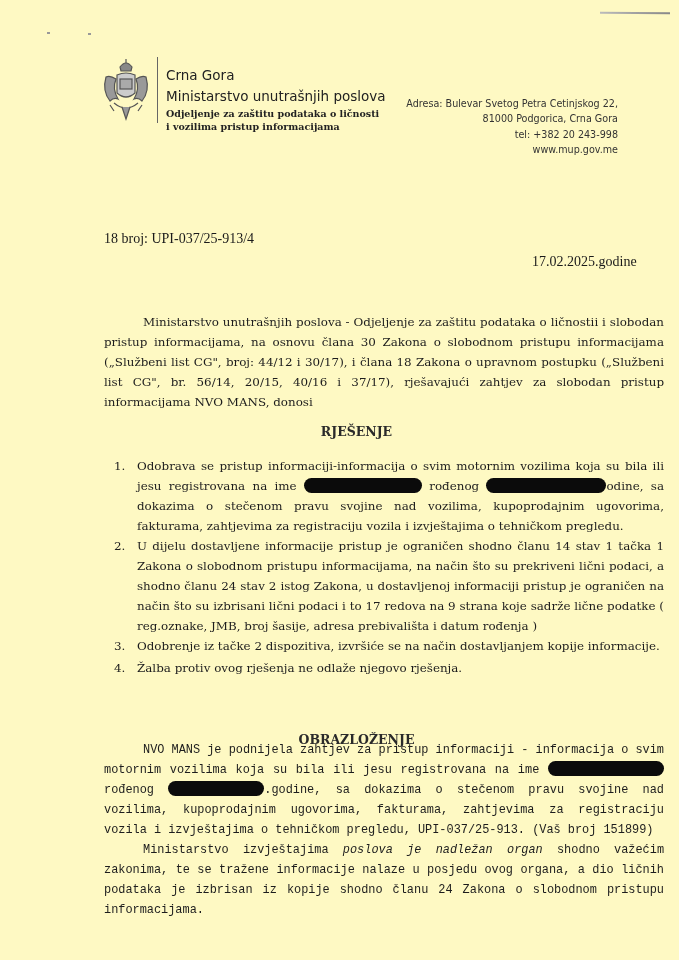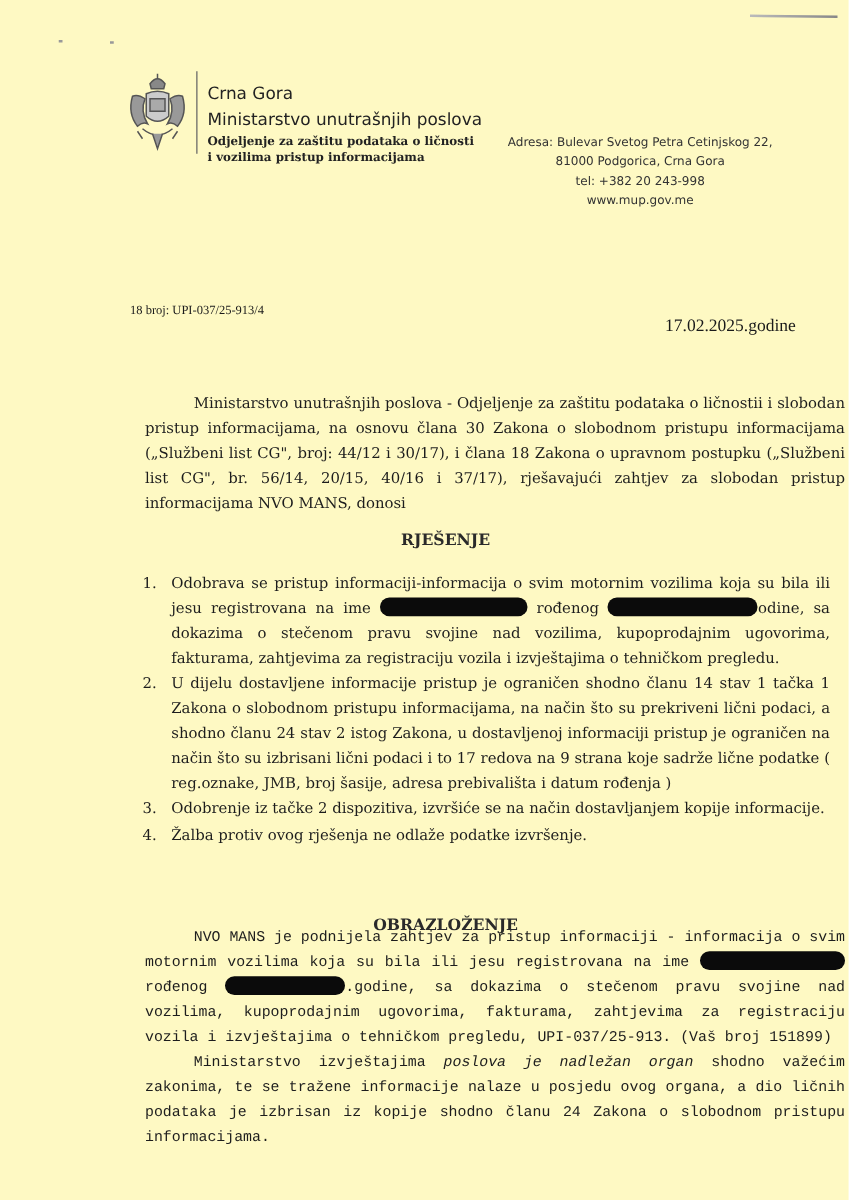--- a/index.html
+++ b/index.html
@@ -7,28 +7,28 @@
   .page { position: absolute; left: 0; top: 0; width: 679px; height: 960px; background: #fef9c3; }
   .scan-line { position: absolute; left: 600px; top: 12px; width: 70px; height: 2px; background: linear-gradient(90deg, #bbb, #888); transform: rotate(0.6deg); }
   .speck { position: absolute; width: 3px; height: 2px; background: #999; }
 
   
   .emblem { position: absolute; left: 100px; top: 57px; width: 52px; height: 68px; }
   .divider { position: absolute; left: 157px; top: 57px; width: 1px; height: 66px; background: #666; }
   .hdr-country { position: absolute; left: 166px; top: 67px; font-family: "DejaVu Sans", sans-serif; font-size: 13.5px; color: #222; }
   .hdr-ministry { position: absolute; left: 166px; top: 88px; font-family: "DejaVu Sans", sans-serif; font-size: 13.5px; color: #222; }
   .hdr-dept { position: absolute; left: 166px; top: 107px; font-family: "DejaVu Serif", serif; font-weight: bold; font-size: 9.5px; line-height: 13px; color: #222; }
-  .addr { position: absolute; right: 61px; top: 107px; text-align: center; font-family: "DejaVu Sans", sans-serif; font-size: 9.6px; line-height: 15.3px; color: #333; }
+  .addr { position: absolute; right: 61px; top: 96px; text-align: right; font-family: "DejaVu Sans", sans-serif; font-size: 9.6px; line-height: 15.3px; color: #333; }
 
   
-  .ref { position: absolute; left: 104px; top: 243px; font-family: "Liberation Serif", serif; font-size: 10px; }
+  .ref { position: absolute; left: 104px; top: 231px; font-family: "Liberation Serif", serif; font-size: 14px; }
   .date { position: absolute; left: 532px; top: 254px; font-family: Liberation Serif, serif; font-size: 14px; }
 
   
-  .body { font-family: "DejaVu Serif", serif; font-size: 11.9px; line-height: 20px; color: #1d1d1d; margin-left: 12px; }
+  .body { font-family: "DejaVu Serif", serif; font-size: 11.9px; line-height: 20px; color: #1d1d1d; }
   .intro { position: absolute; left: 104px; top: 312px; width: 560px; text-align: justify; }
   .intro p { margin: 0; text-indent: 39px; }
   .heading { position: absolute; left: 0; width: 679px; text-align: center; font-family: "DejaVu Serif", serif; font-weight: bold; font-size: 12.5px; color: #2a2a2a; padding-left: 17px; }
   .h1 { top: 424px; }
   .h2 { top: 732px; }
   .list { position: absolute; left: 114px; top: 456px; width: 550px; margin: 0; padding: 0; list-style: none; }
   .list li { position: relative; padding-left: 23px; text-align: justify; }
   .list li .num { position: absolute; left: 0; top: 0; }
   .redact { display: inline-block; background: #0b0b0b; border-radius: 9px; height: 15px; vertical-align: -3px; }
   .obraz { position: absolute; left: 104px; top: 740px; width: 560px; text-align: justify; }
@@ -93,21 +93,21 @@
     <li>
       <span class="num">2.</span>
       <span>U dijelu dostavljene informacije pristup je ograničen shodno članu 14 stav 1 tačka 1 Zakona o slobodnom pristupu informacijama, na način što su prekriveni lični podaci, a shodno članu 24 stav 2 istog Zakona, u dostavljenoj informaciji pristup je ograničen na način što su izbrisani lični podaci i to 17 redova na 9 strana koje sadrže lične podatke ( reg.oznake, JMB, broj šasije, adresa prebivališta i datum rođenja )</span>
     </li>
     <li>
       <span class="num">3.</span>
       <span>Odobrenje iz tačke 2 dispozitiva, izvršiće se na način dostavljanjem kopije informacije.</span>
     </li>
     <li style="margin-top:2px">
       <span class="num">4.</span>
-      <span>Žalba protiv ovog rješenja ne odlaže podatke izvršenje.</span>
+      <span>Žalba protiv ovog rješenja ne odlaže njegovo rješenja.</span>
     </li>
   </ol>
 
   <div class="heading h2">OBRAZLOŽENJE</div>
 
   <div class="obraz body">
     <p class="indent">
       <span>NVO MANS je podnijela zahtjev za pristup informaciji - informacija o svim motornim vozilima koja su bila ili jesu registrovana na ime</span>
       <span class="redact" style="width:116px"></span>
       <span>rođenog</span>

